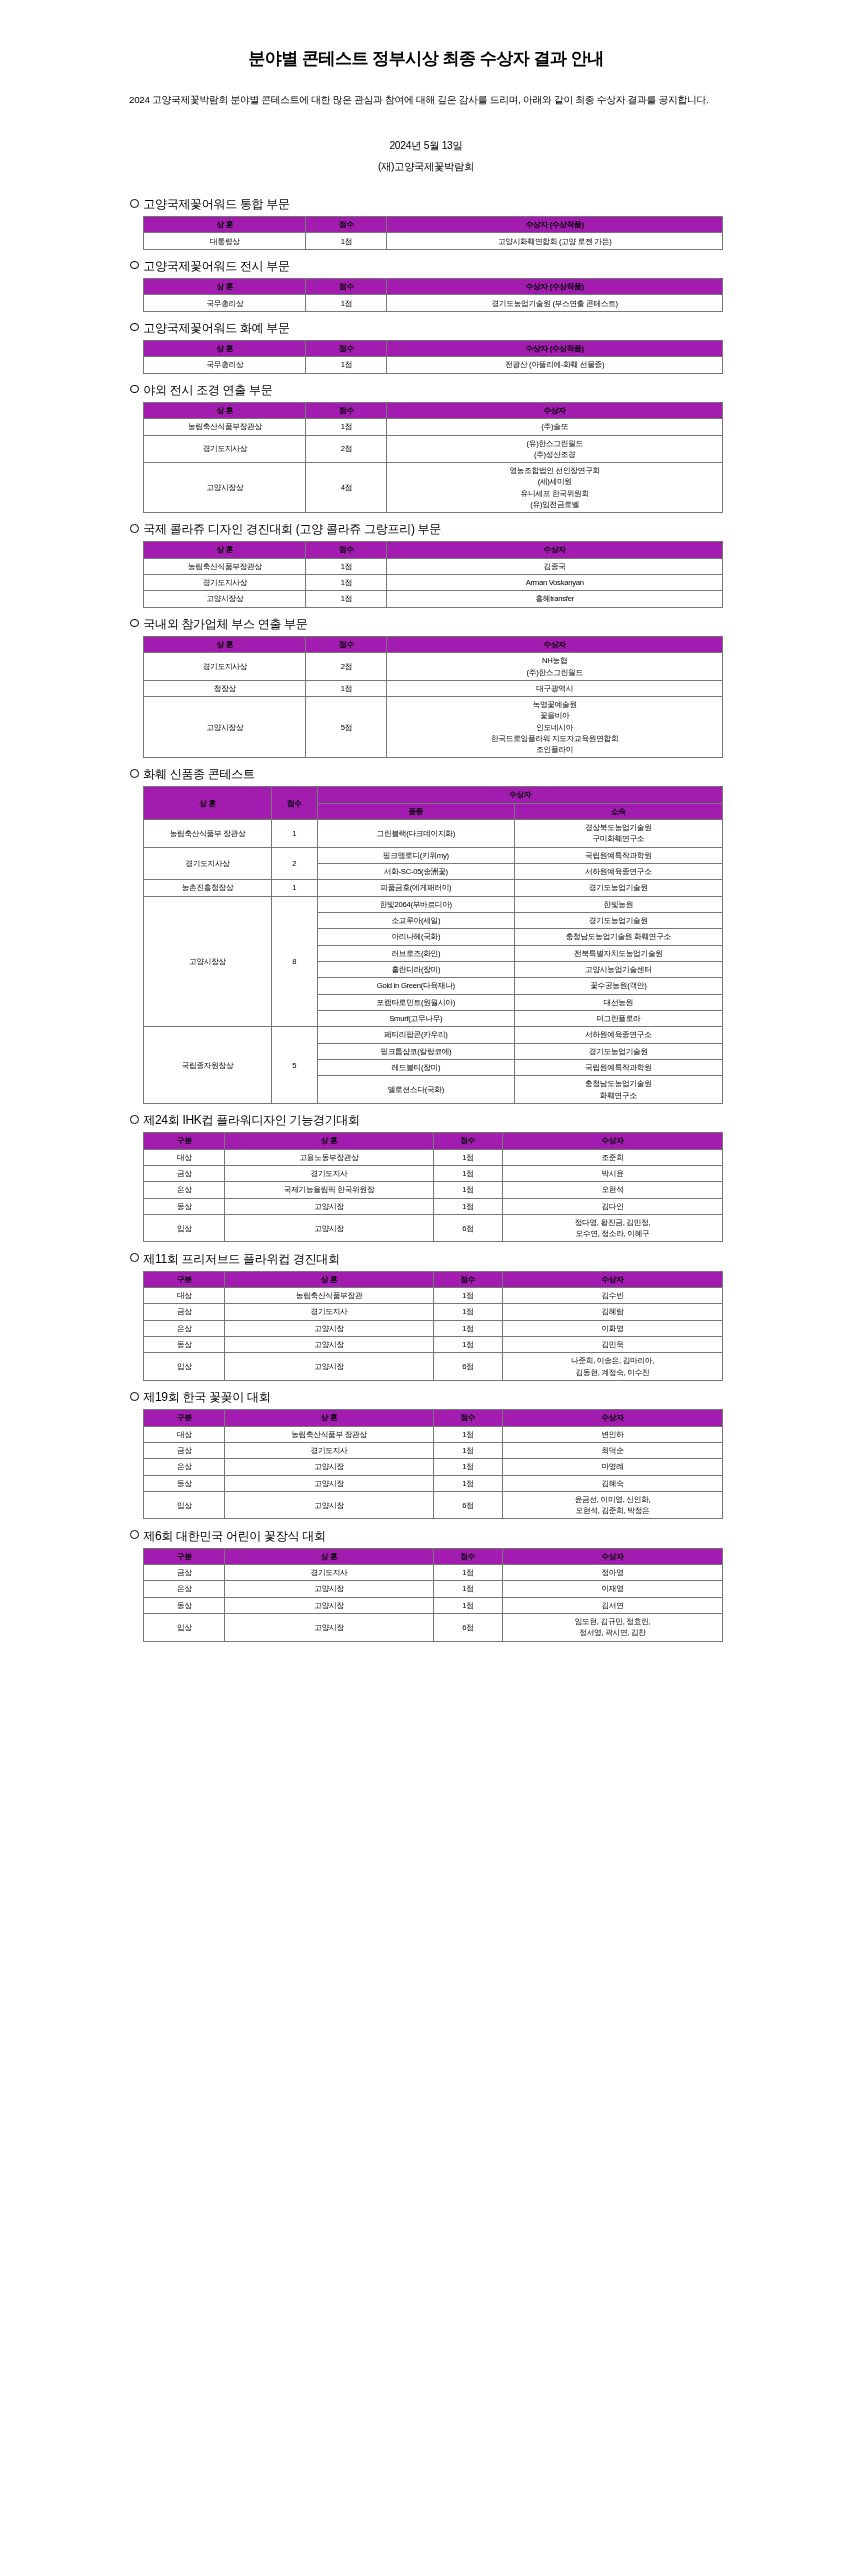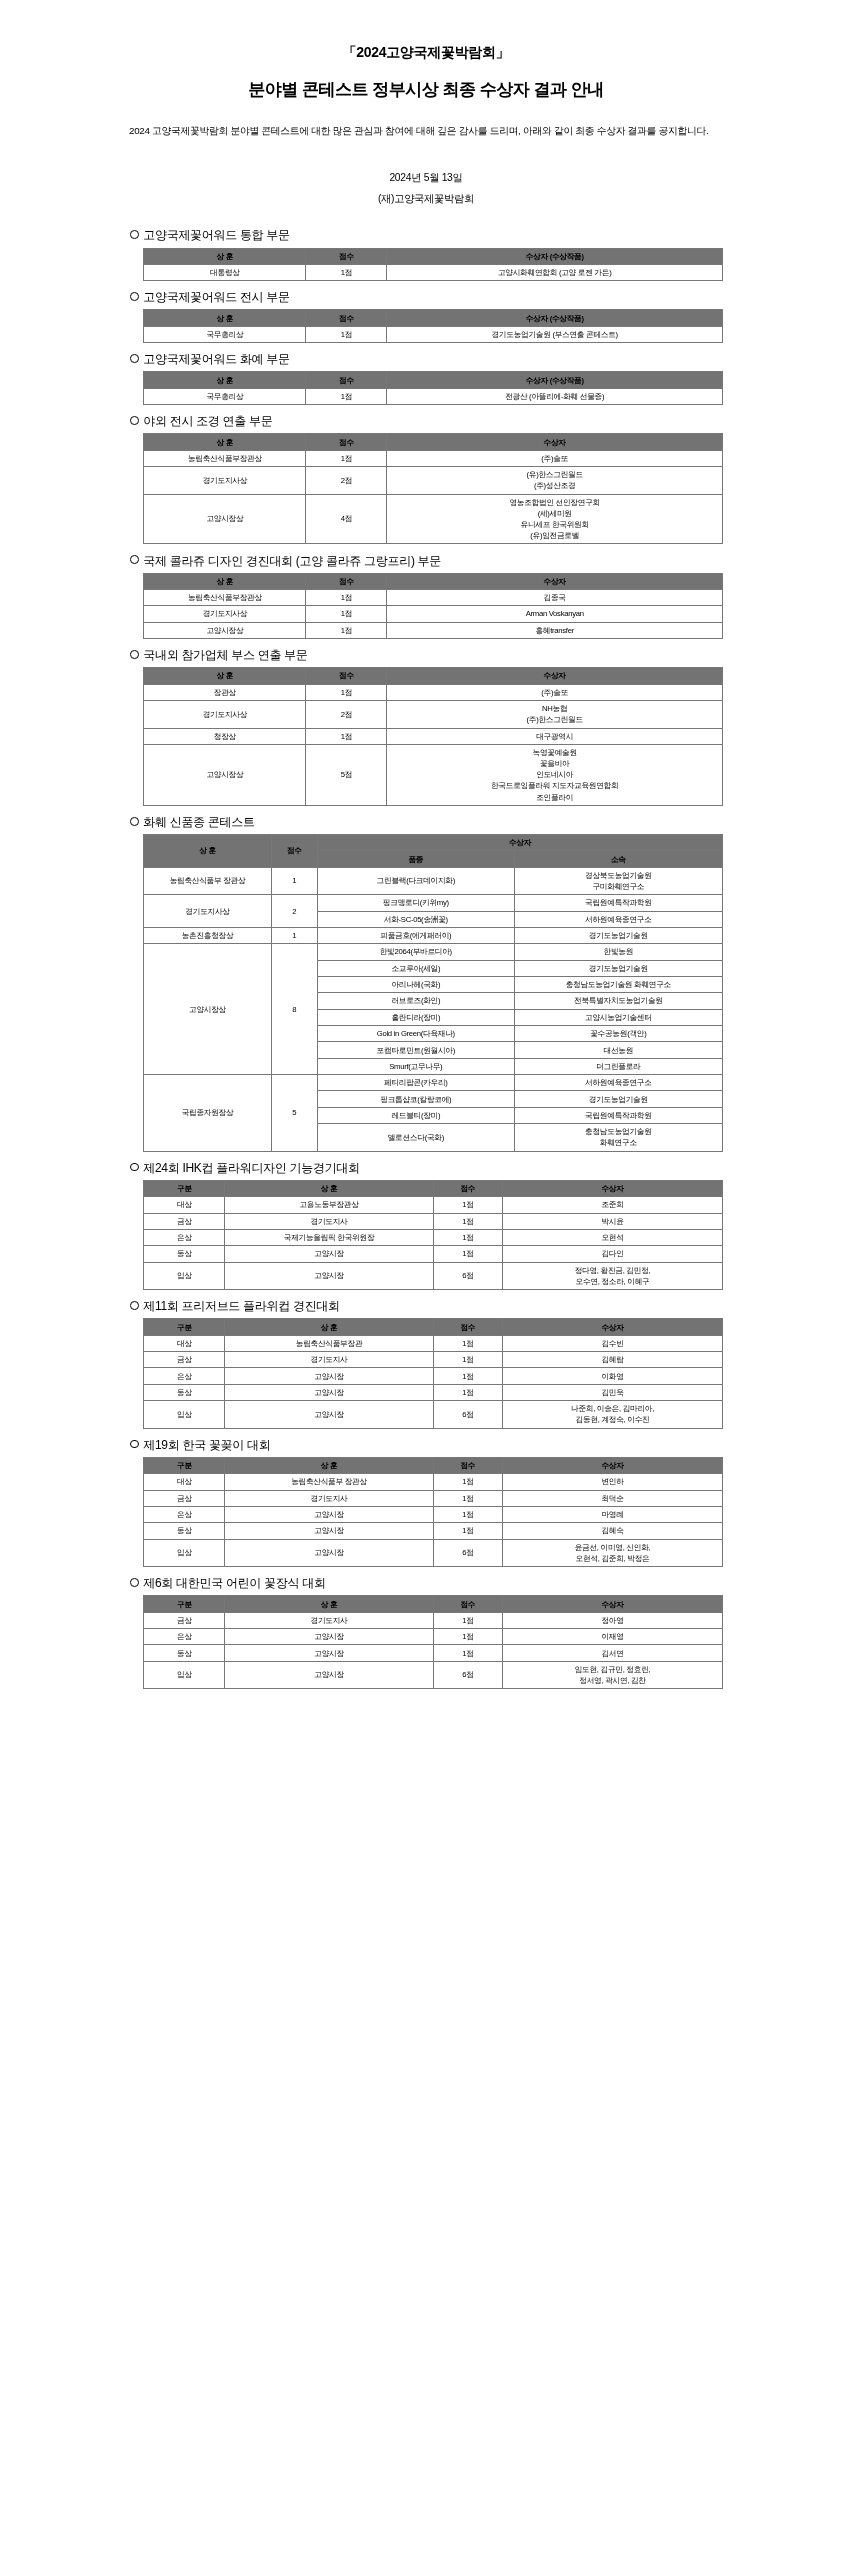--- a/index.html
+++ b/index.html
@@ -77,31 +77,30 @@
     border: 0.5px solid #777777;
     font-size: 7.7px;
     letter-spacing: -0.3px;
     padding: 2.1px 3.1px;
     text-align: center;
     vertical-align: middle;
     line-height: 1.45;
     word-break: keep-all;
   }
   table.award th {
-    background: #737373;
+    background: #a21caf;
     font-weight: bold;
   }
   .cell-lines span { display: block; }
 </style>
 </head>
 <body>
 
 <div class="page">
 
-  <div class="doc-title-sub">「2024고양국제꽃박람회」</div>
   <div class="doc-title-main">분야별 콘테스트 정부시상 최종 수상자 결과 안내</div>
   <p class="intro">2024 고양국제꽃박람회 분야별 콘테스트에 대한 많은 관심과 참여에 대해 깊은 감사를 드리며, 아래와 같이 최종 수상자 결과를 공지합니다.</p>
   <div class="date-line">2024년 5월 13일</div>
   <div class="org-line">(재)고양국제꽃박람회</div>
 
   <div class="sections" id="sections-root">
       <div class="section">
         <div class="section-head">
           <span class="bullet-circle"></span>
           <span>고양국제꽃어워드 통합 부문</span>
@@ -383,37 +382,20 @@
             <tr>
               <th>상 훈</th>
               <th>점수</th>
               <th>수상자</th>
             </tr>
           </thead>
           <tbody>
             <tr>
               <td>
                 <div class="cell-lines">
-                  <span>장관상</span>
-                </div>
-              </td>
-              <td>
-                <div class="cell-lines">
-                  <span>1점</span>
-                </div>
-              </td>
-              <td>
-                <div class="cell-lines">
-                  <span>(주)솔또</span>
-                </div>
-              </td>
-            </tr>
-            <tr>
-              <td>
-                <div class="cell-lines">
                   <span>경기도지사상</span>
                 </div>
               </td>
               <td>
                 <div class="cell-lines">
                   <span>2점</span>
                 </div>
               </td>
               <td>
                 <div class="cell-lines">

